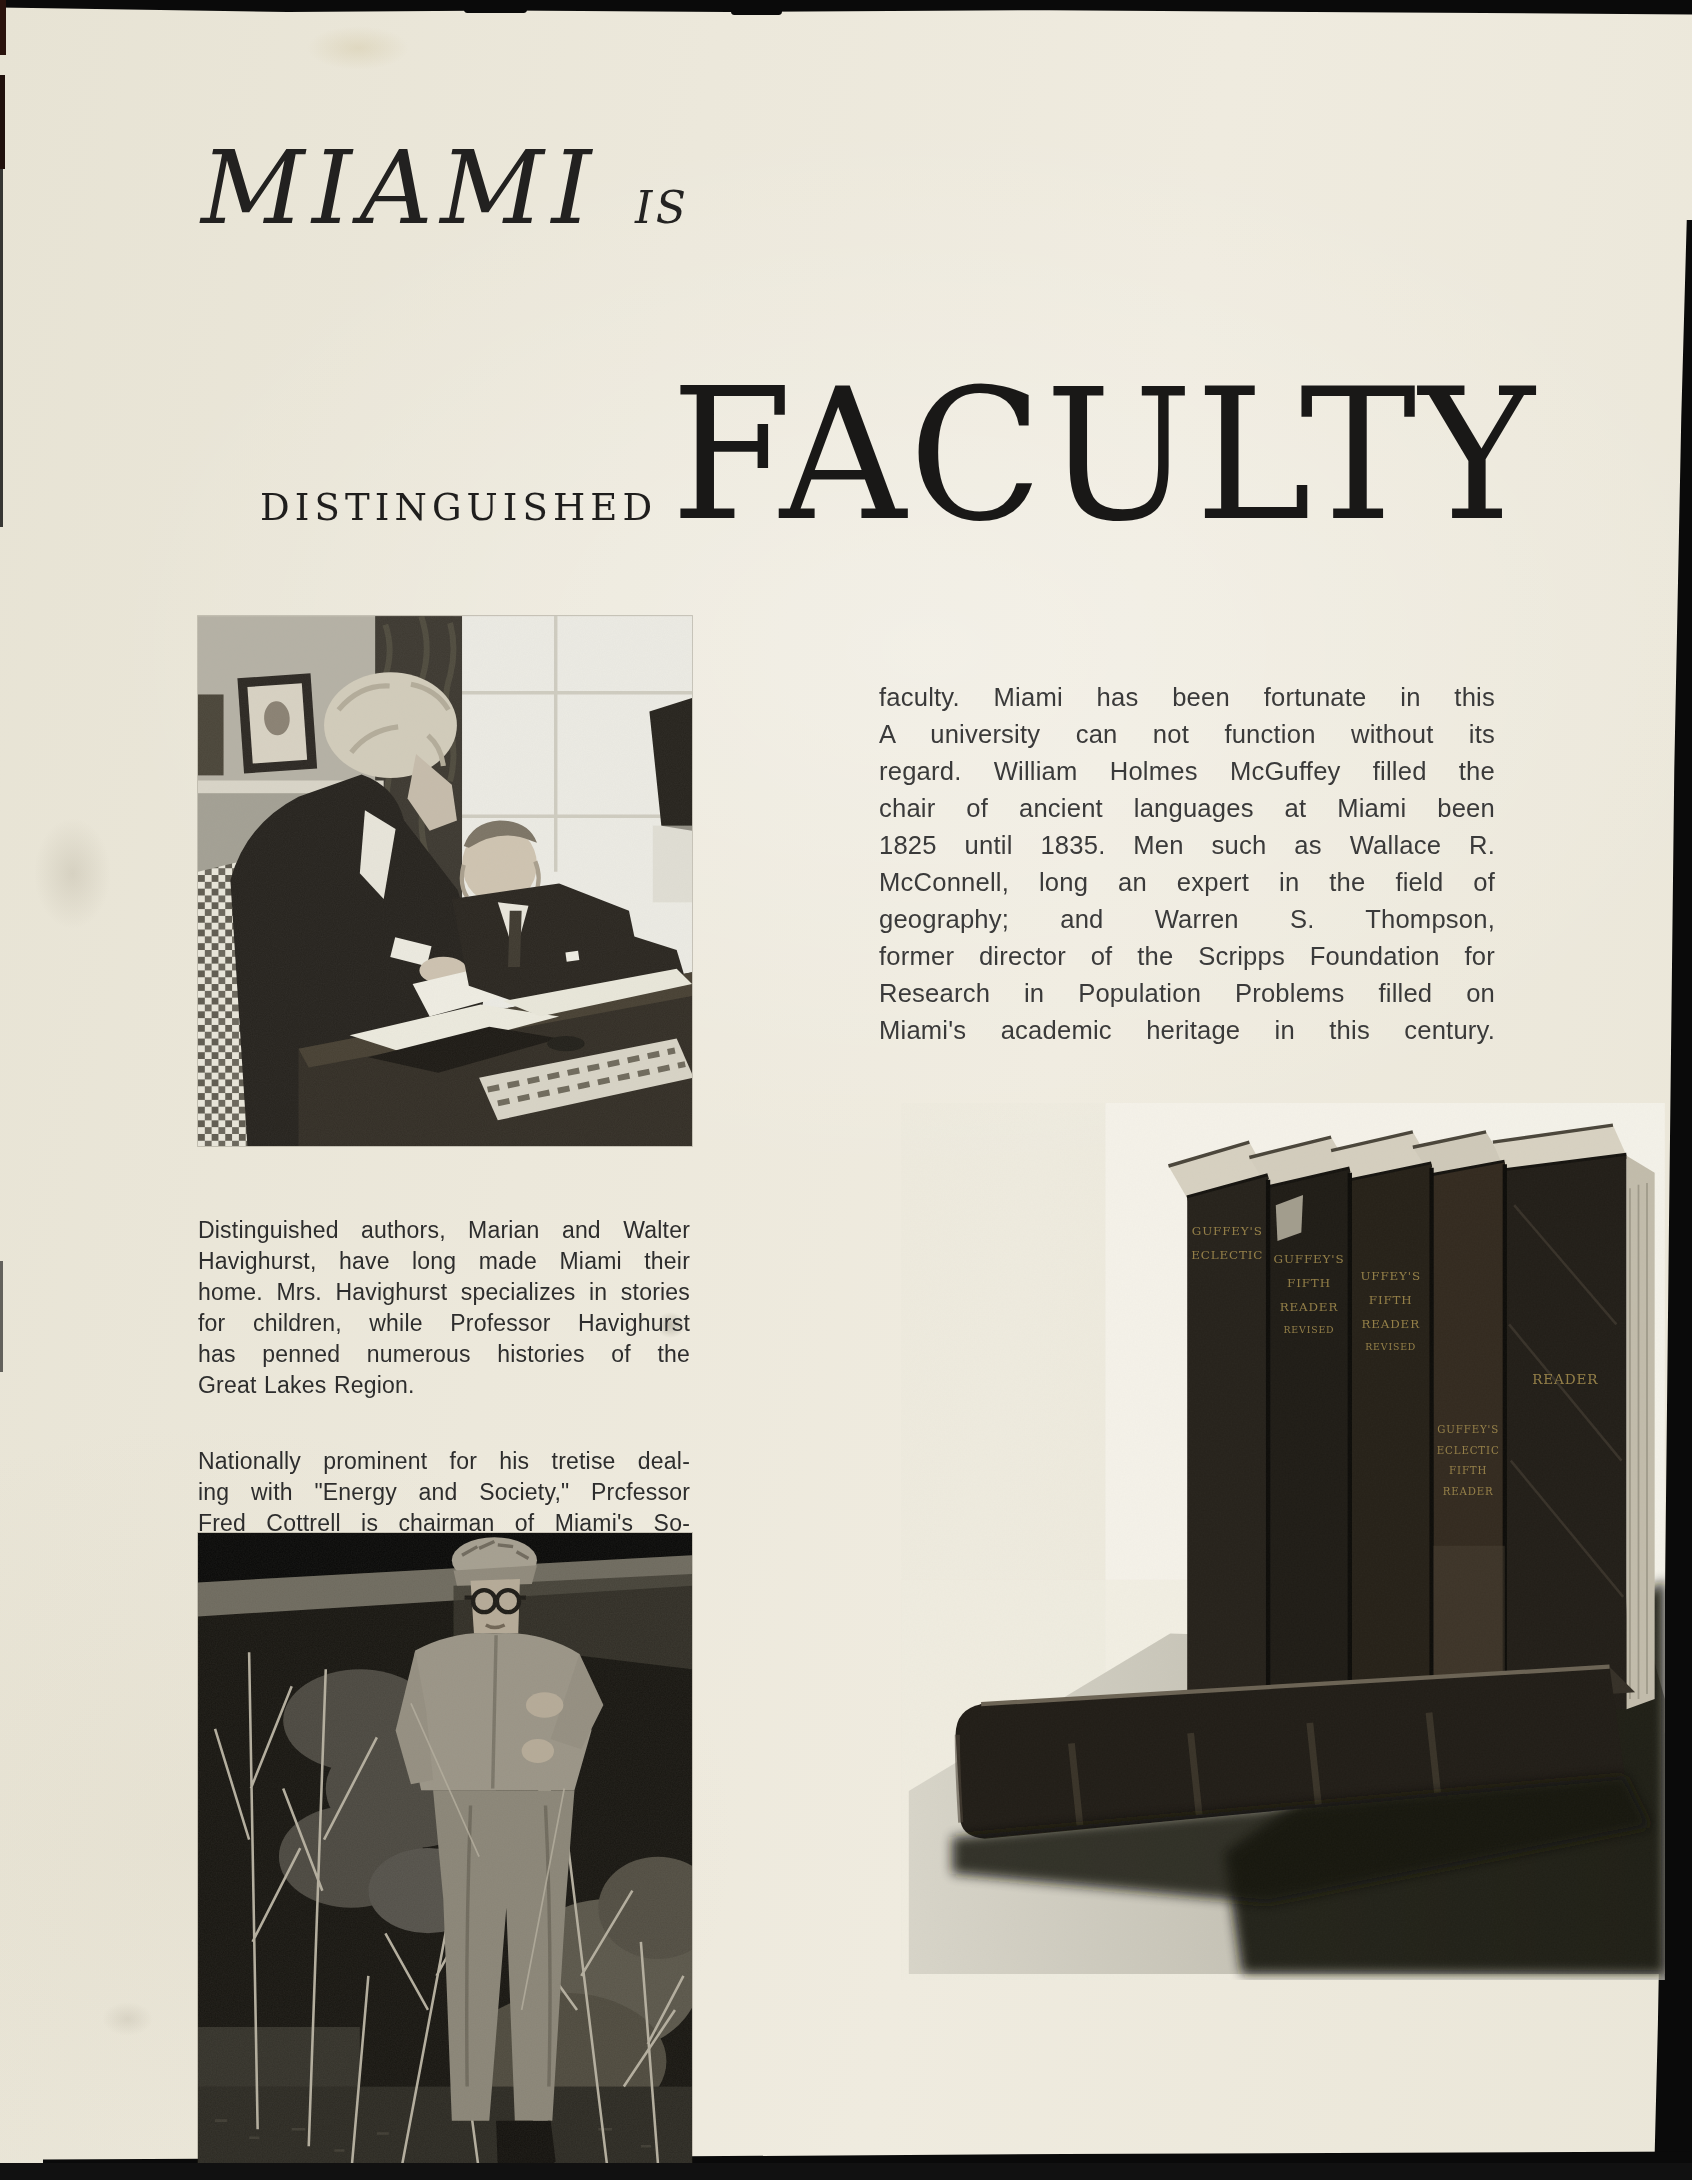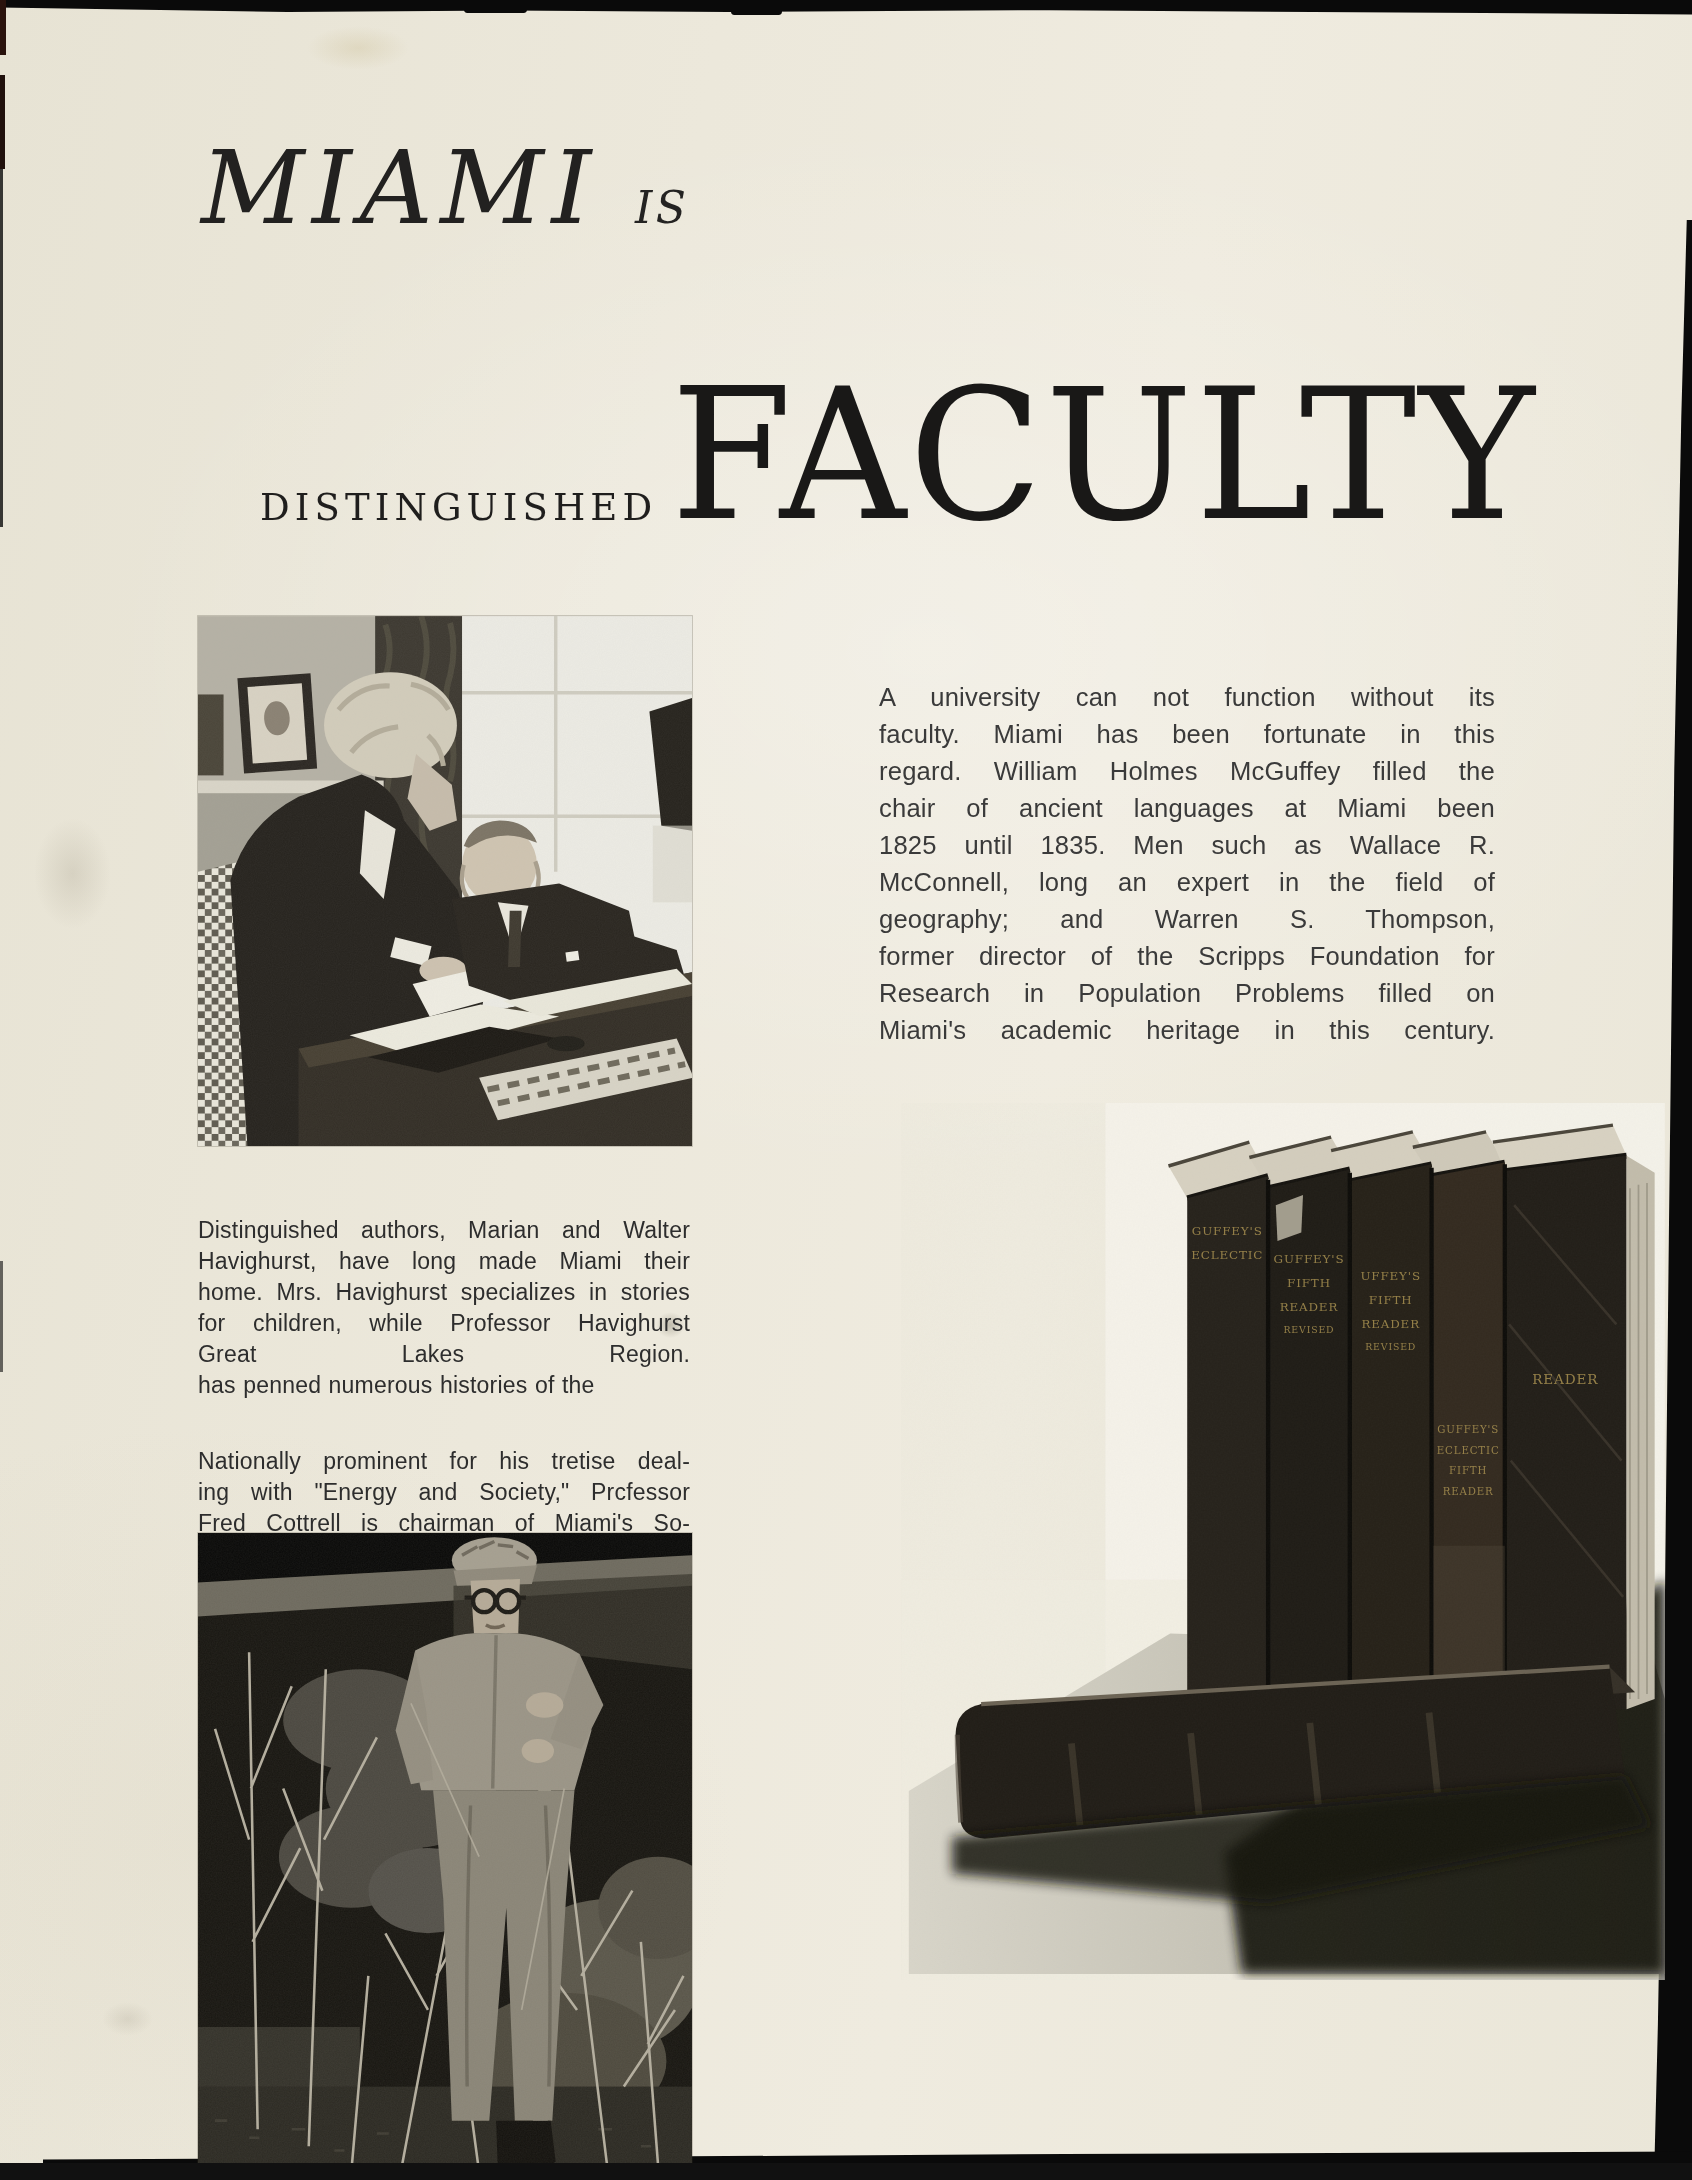--- a/index.html
+++ b/index.html
@@ -80,39 +80,39 @@
     <span class="big">MIAMI</span>
     <span class="small">IS</span>
   </div>
 
   <div class="headline">
     <span class="kicker">DISTINGUISHED</span>
     <span class="mainword">FACULTY</span>
   </div>
 
   <div class="intro jblock" data-justify-last="true">
+      <div class="jline">faculty. Miami has been fortunate in this</div>
       <div class="jline">A university can not function without its</div>
-      <div class="jline">faculty. Miami has been fortunate in this</div>
       <div class="jline">regard. William Holmes McGuffey filled the</div>
       <div class="jline">chair of ancient languages at Miami been</div>
       <div class="jline">1825 until 1835. Men such as Wallace R.</div>
       <div class="jline">McConnell, long an expert in the field of</div>
       <div class="jline">geography; and Warren S. Thompson,</div>
       <div class="jline">former director of the Scripps Foundation for</div>
       <div class="jline">Research in Population Problems filled on</div>
       <div class="jline">Miami's academic heritage in this century.</div>
     </div>
 
   <div class="caption cap1 jblock" data-justify-last="false">
       <div class="jline">Distinguished authors, Marian and Walter</div>
       <div class="jline">Havighurst, have long made Miami their</div>
       <div class="jline">home. Mrs. Havighurst specializes in stories</div>
       <div class="jline">for children, while Professor Havighurst</div>
+      <div class="jline">has penned numerous histories of the</div>
       <div class="jline">Great Lakes Region.</div>
-      <div class="jline">has penned numerous histories of the</div>
     </div>
   <div class="caption cap2 jblock" data-justify-last="false">
       <div class="jline">Nationally prominent for his tretise deal-</div>
       <div class="jline">ing with "Energy and Society," Prcfessor</div>
       <div class="jline">Fred Cottrell is chairman of Miami's So-</div>
       <div class="jline">ciology Department.</div>
     </div>
 
   <div class="photo photo-havighurst">
     <svg width="494" height="530" viewBox="0 0 580 622">

